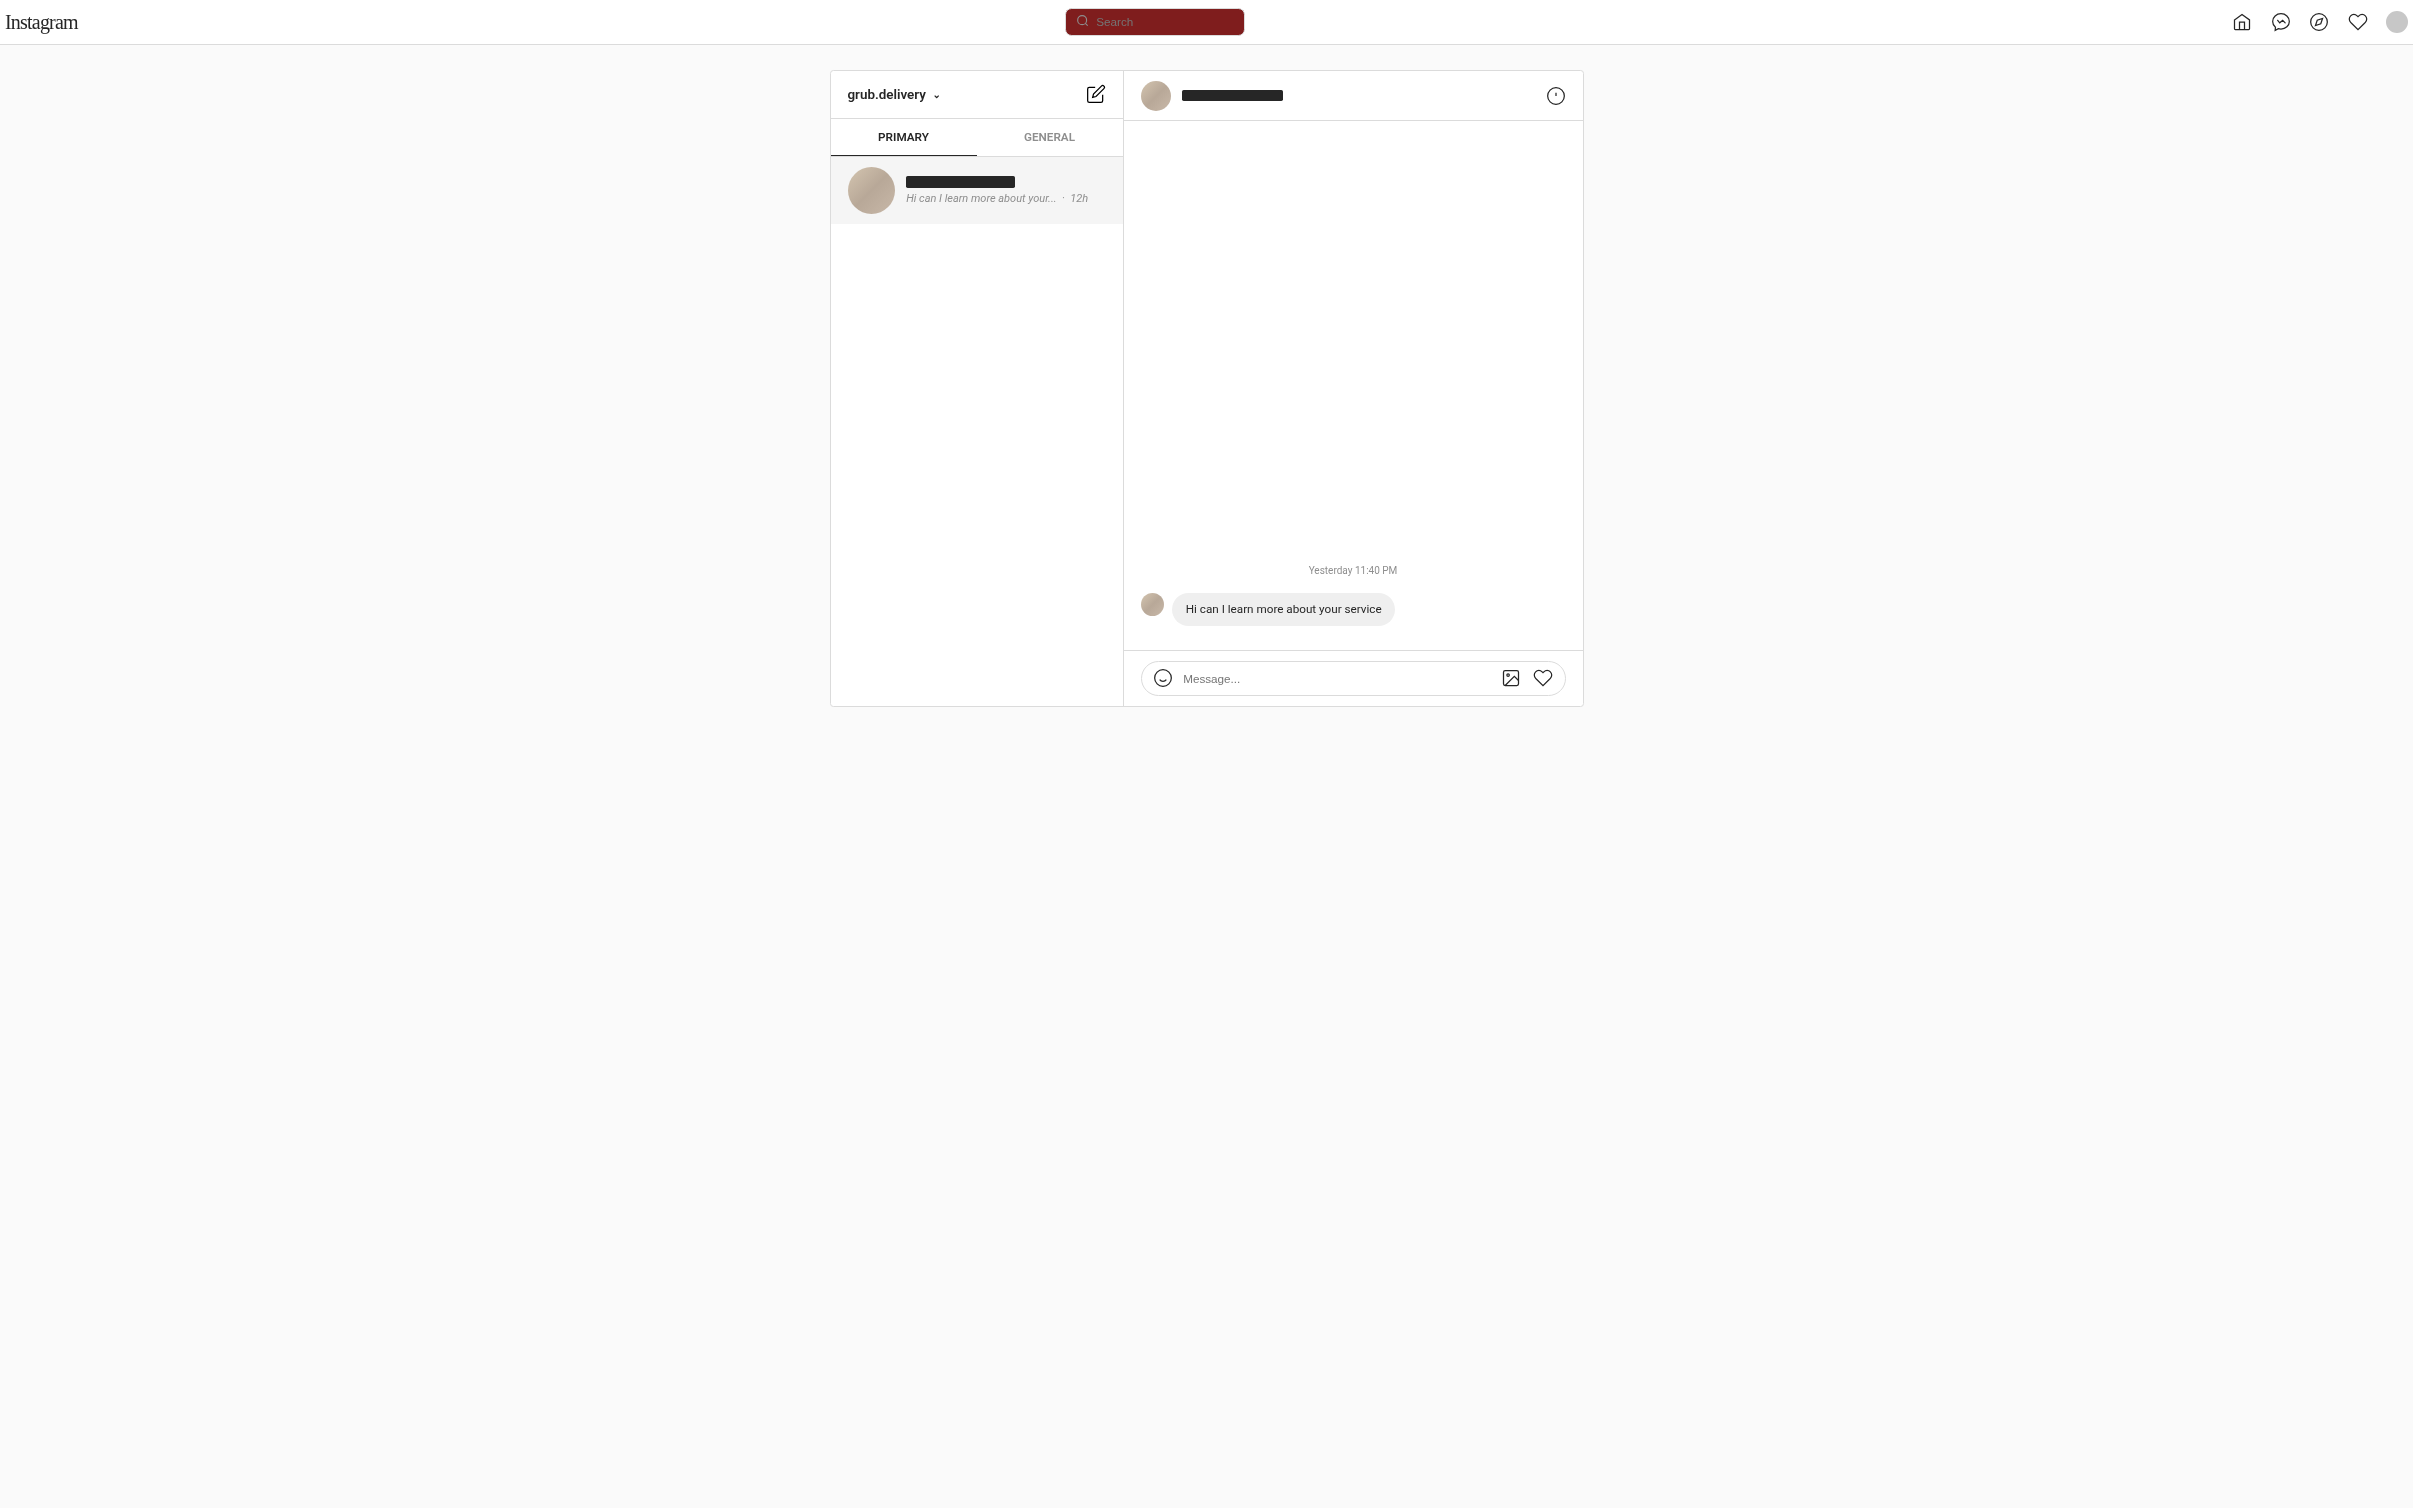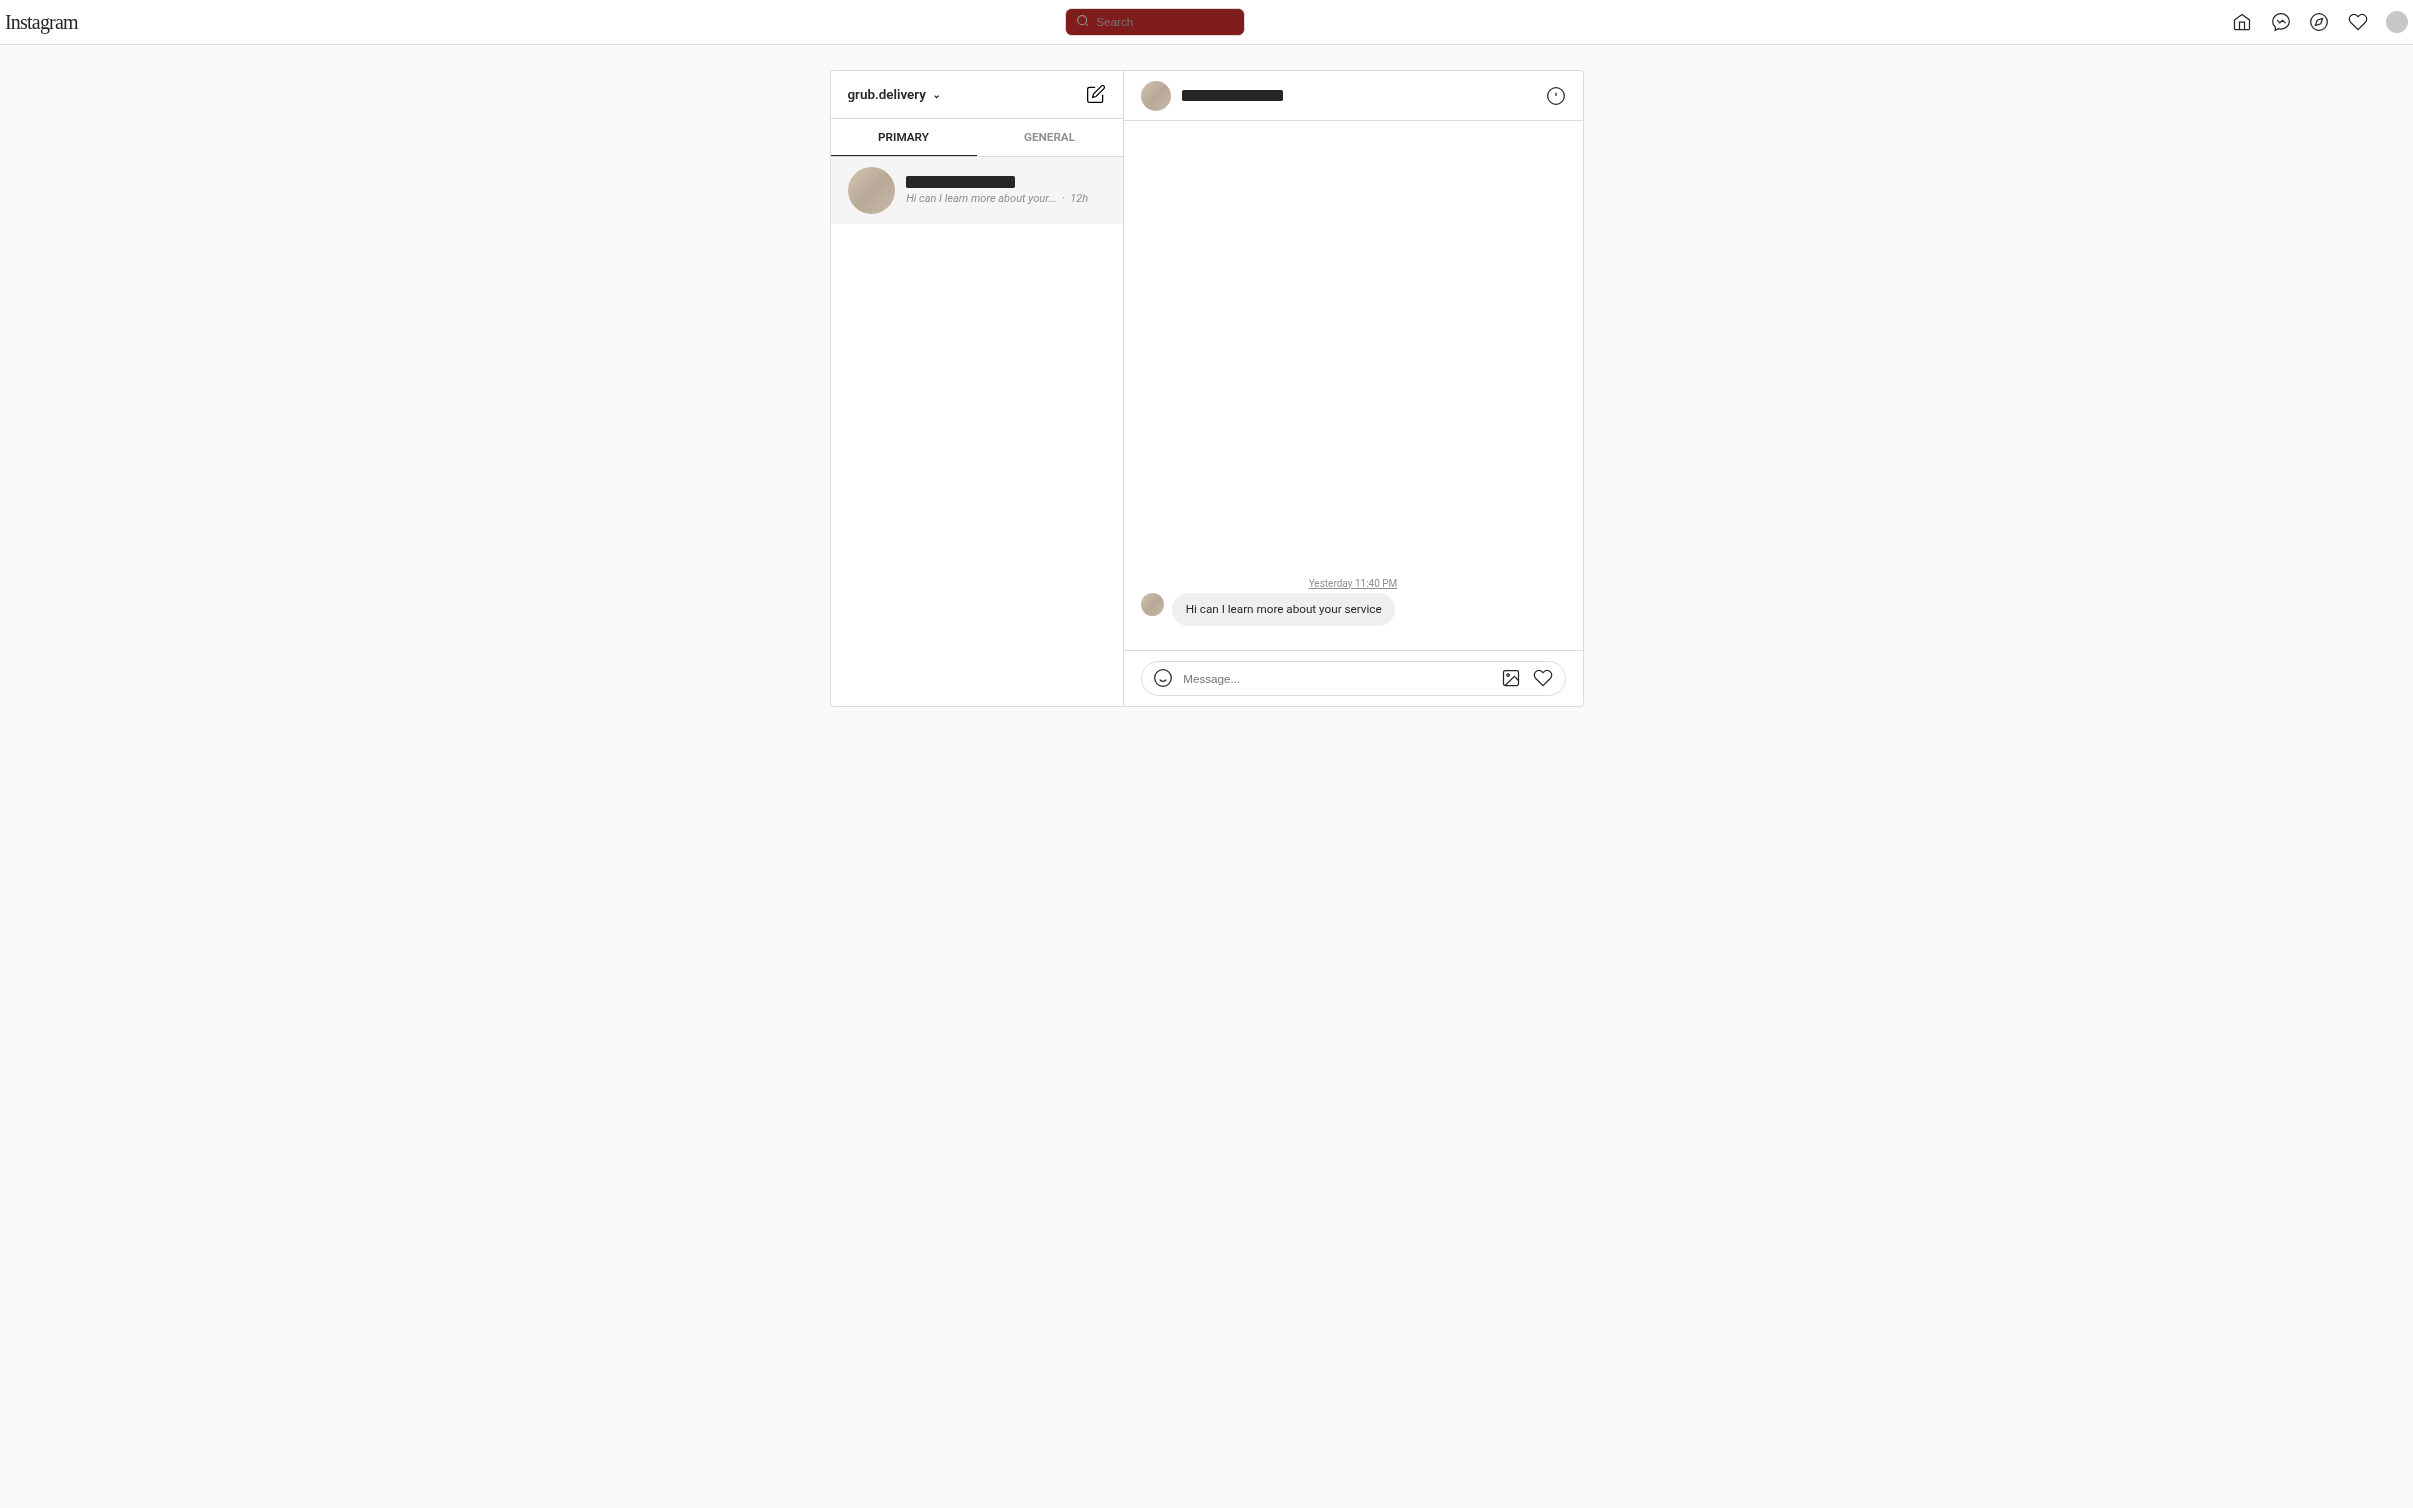--- a/index.html
+++ b/index.html
@@ -250,22 +250,21 @@
       padding: 17px;
       overflow-y: auto;
       display: flex;
       flex-direction: column;
       justify-content: flex-end;
     }
     .message-timestamp {
       text-align: center;
       font-size: 10px;
       color: #8e8e8e;
-      margin-bottom: 4px;
-      text-decoration: underline;
+      margin-bottom: 17px;
     }
     .message-row {
       display: flex;
       align-items: flex-start;
       gap: 8.4px;
       margin-bottom: 6.7px;
     }
     .message-row-avatar {
       width: 23.5px;
       height: 23.5px;

